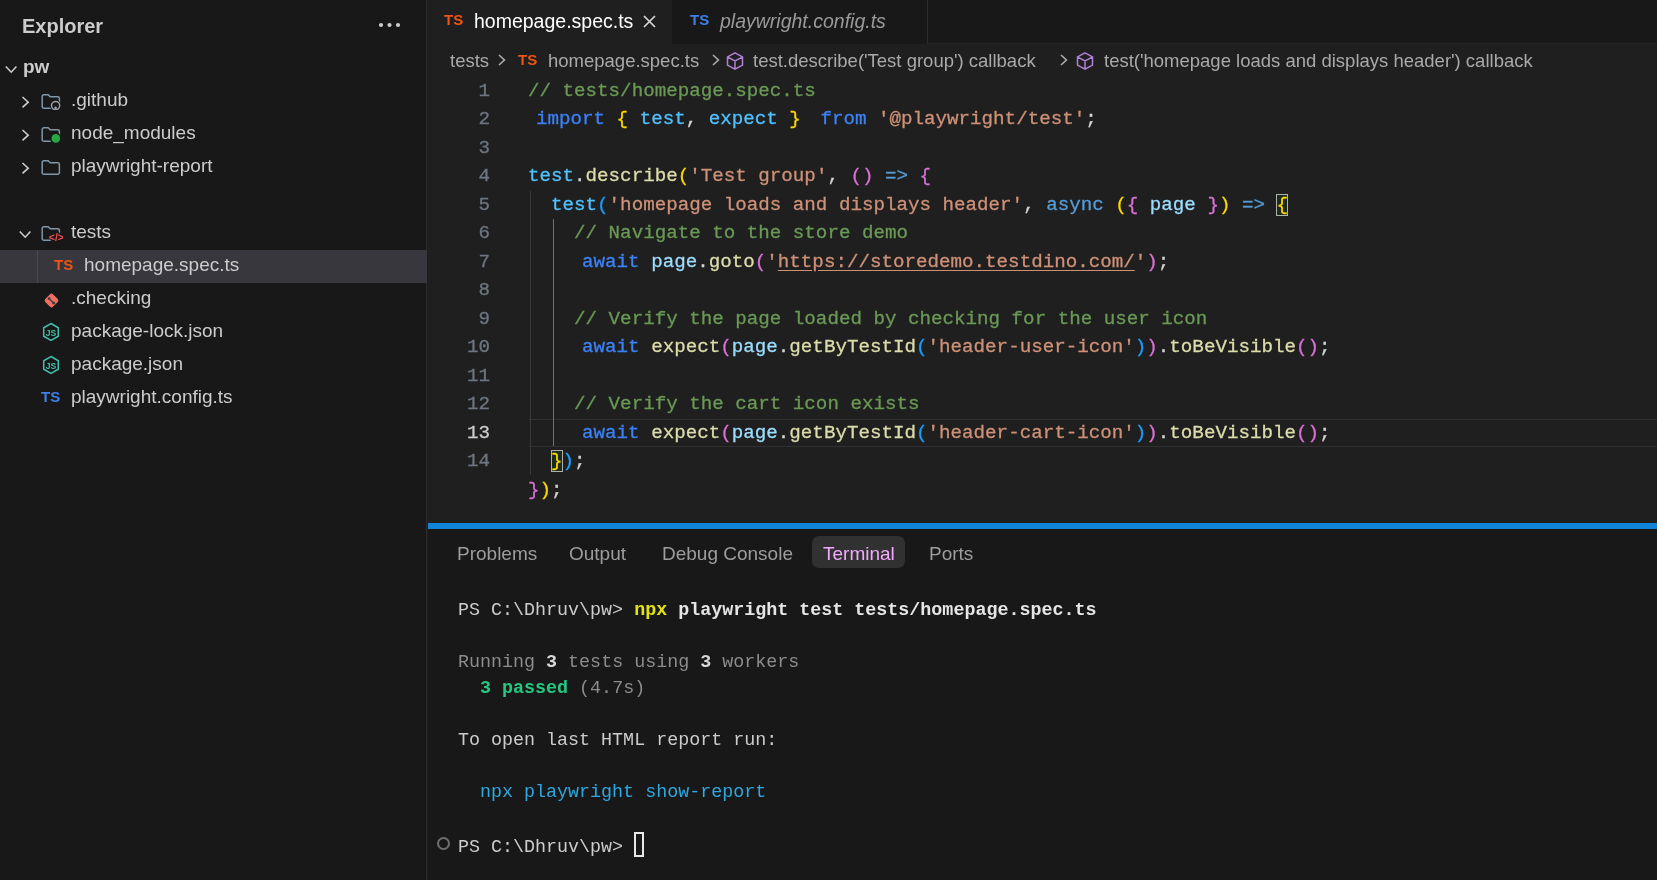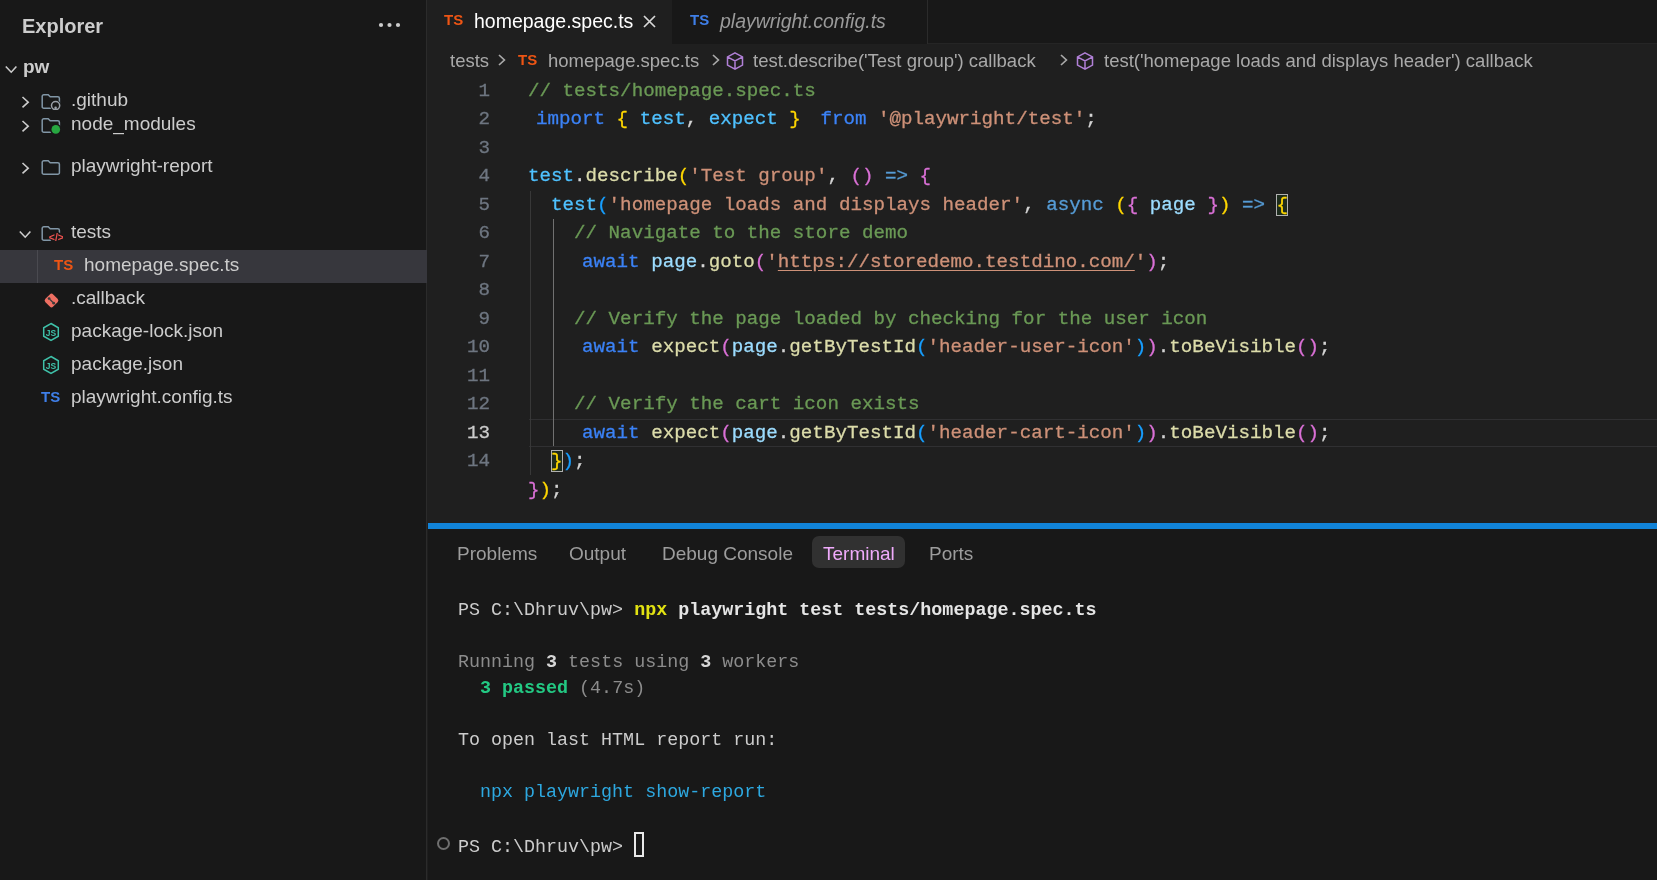--- a/index.html
+++ b/index.html
@@ -72,21 +72,21 @@
       </svg>
     <svg class="ficon" style="left:41px;" width="20" height="17" viewBox="0 0 20 17">
       <path d="M1.2 4.2 v-0.9 a1.6 1.6 0 0 1 1.6-1.6 h4.4 l2 2 h7.6 a1.6 1.6 0 0 1 1.6 1.6 v8.4 a1.6 1.6 0 0 1 -1.6 1.6 h-14 a1.6 1.6 0 0 1 -1.6-1.6 z" fill="none" stroke="#8196a6" stroke-width="1.5"></path>
       <circle cx="14.6" cy="12.6" r="5.6" fill="#181818"></circle>
       <circle cx="14.6" cy="12.6" r="4.1" fill="none" stroke="#9aa0a8" stroke-width="1.5"></circle>
       <circle cx="14.6" cy="14.9" r="1.3" fill="#9aa0a8"></circle>
     </svg>
     <span class="lbl" style="left:71px;">.github</span>
   </div>
 
-  <div class="row" style="top:109px;">
+  <div class="row" style="top:118px;">
     <svg class="chev" style="left:17px;" width="16" height="16">
         <path d="M5.5 3 L11.2 8.2 L5.5 13.4" stroke="#cccccc" fill="none" stroke-width="1.6"></path>
       </svg>
     <svg class="ficon" style="left:41px;" width="20" height="17" viewBox="0 0 20 17">
       <path d="M1.2 4.2 v-0.9 a1.6 1.6 0 0 1 1.6-1.6 h4.4 l2 2 h7.6 a1.6 1.6 0 0 1 1.6 1.6 v8.4 a1.6 1.6 0 0 1 -1.6 1.6 h-14 a1.6 1.6 0 0 1 -1.6-1.6 z" fill="none" stroke="#8196a6" stroke-width="1.5"></path>
       <circle cx="14.8" cy="12.4" r="5.8" fill="#181818"></circle>
       <circle cx="14.8" cy="12.4" r="4.3" fill="#27a741"></circle>
     </svg>
     <span class="lbl" style="left:71px;">node_modules</span>
   </div>
@@ -120,21 +120,21 @@
     <span class="lbl" style="left:84px;">homepage.spec.ts</span>
   </div>
 
   <div class="row" style="top:282.5px;">
     <svg class="ficon" style="left:41px;top:7px;" width="20" height="20" viewBox="0 0 20 20">
       <rect x="5" y="5" width="11" height="11" rx="2.4" transform="rotate(45 10.5 10.5)" fill="#ee6f62"></rect>
       <circle cx="8.1" cy="8.6" r="1.4" fill="#3a3a3a"></circle>
       <circle cx="12.7" cy="13.2" r="1.4" fill="#3a3a3a"></circle>
       <path d="M9 9.5 L12 12.5" stroke="#3a3a3a" stroke-width="1.3"></path>
     </svg>
-    <span class="lbl" style="left:71px;">.callback</span>
+    <span class="lbl" style="left:71px;">.checking</span>
   </div>
 
   <div class="row" style="top:315.5px;">
     <svg class="ficon" style="left:41px;top:6px;" width="20" height="21" viewBox="0 0 20 21">
       <path d="M10 1.5 L17.3 5.75 V14.25 L10 18.5 L2.7 14.25 V5.75 Z" fill="none" stroke="#3fc1a9" stroke-width="1.5"></path>
       <text x="10" y="13.6" text-anchor="middle" font-family="Liberation Sans" font-size="8.5" font-weight="bold" fill="#3fc1a9">JS</text>
     </svg>
     <span class="lbl" style="left:71px;">package-lock.json</span>
   </div>
 

